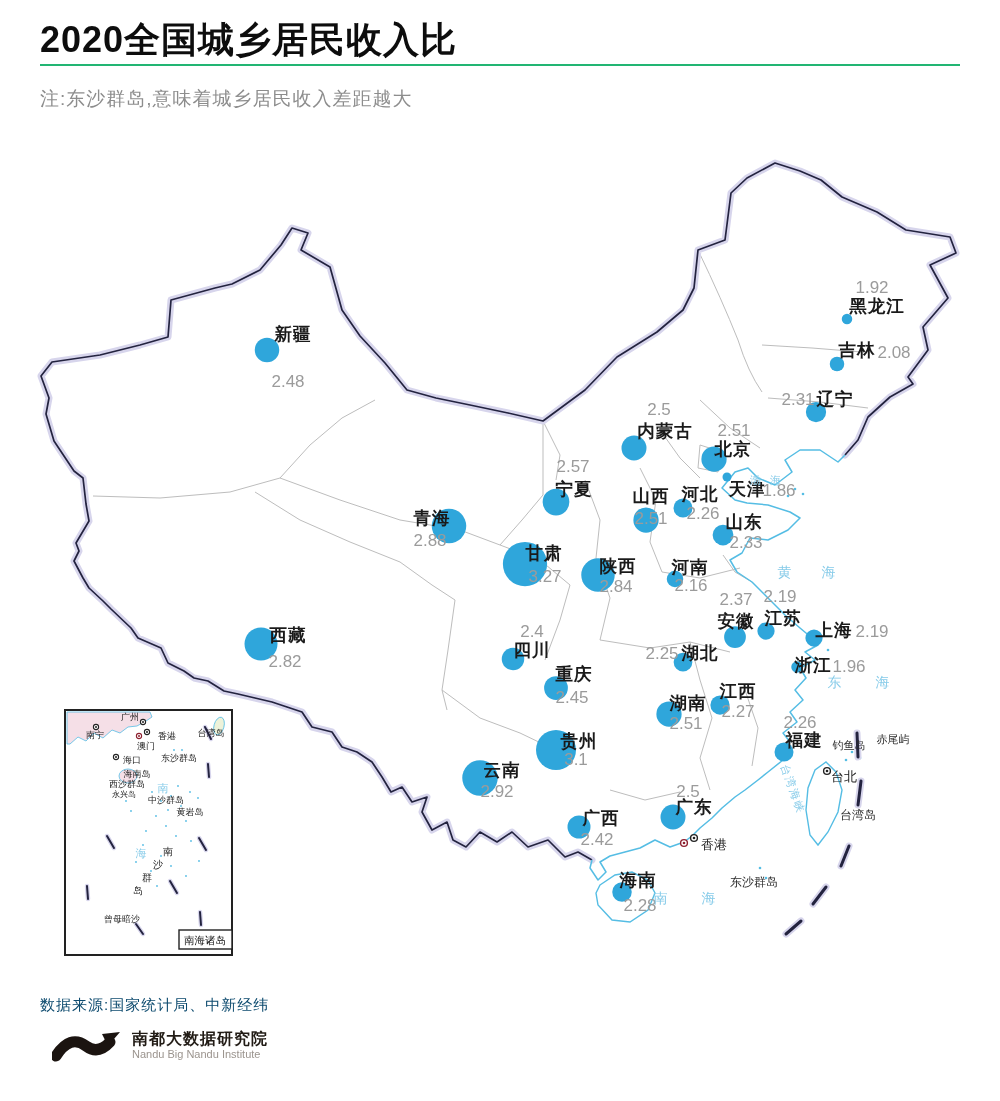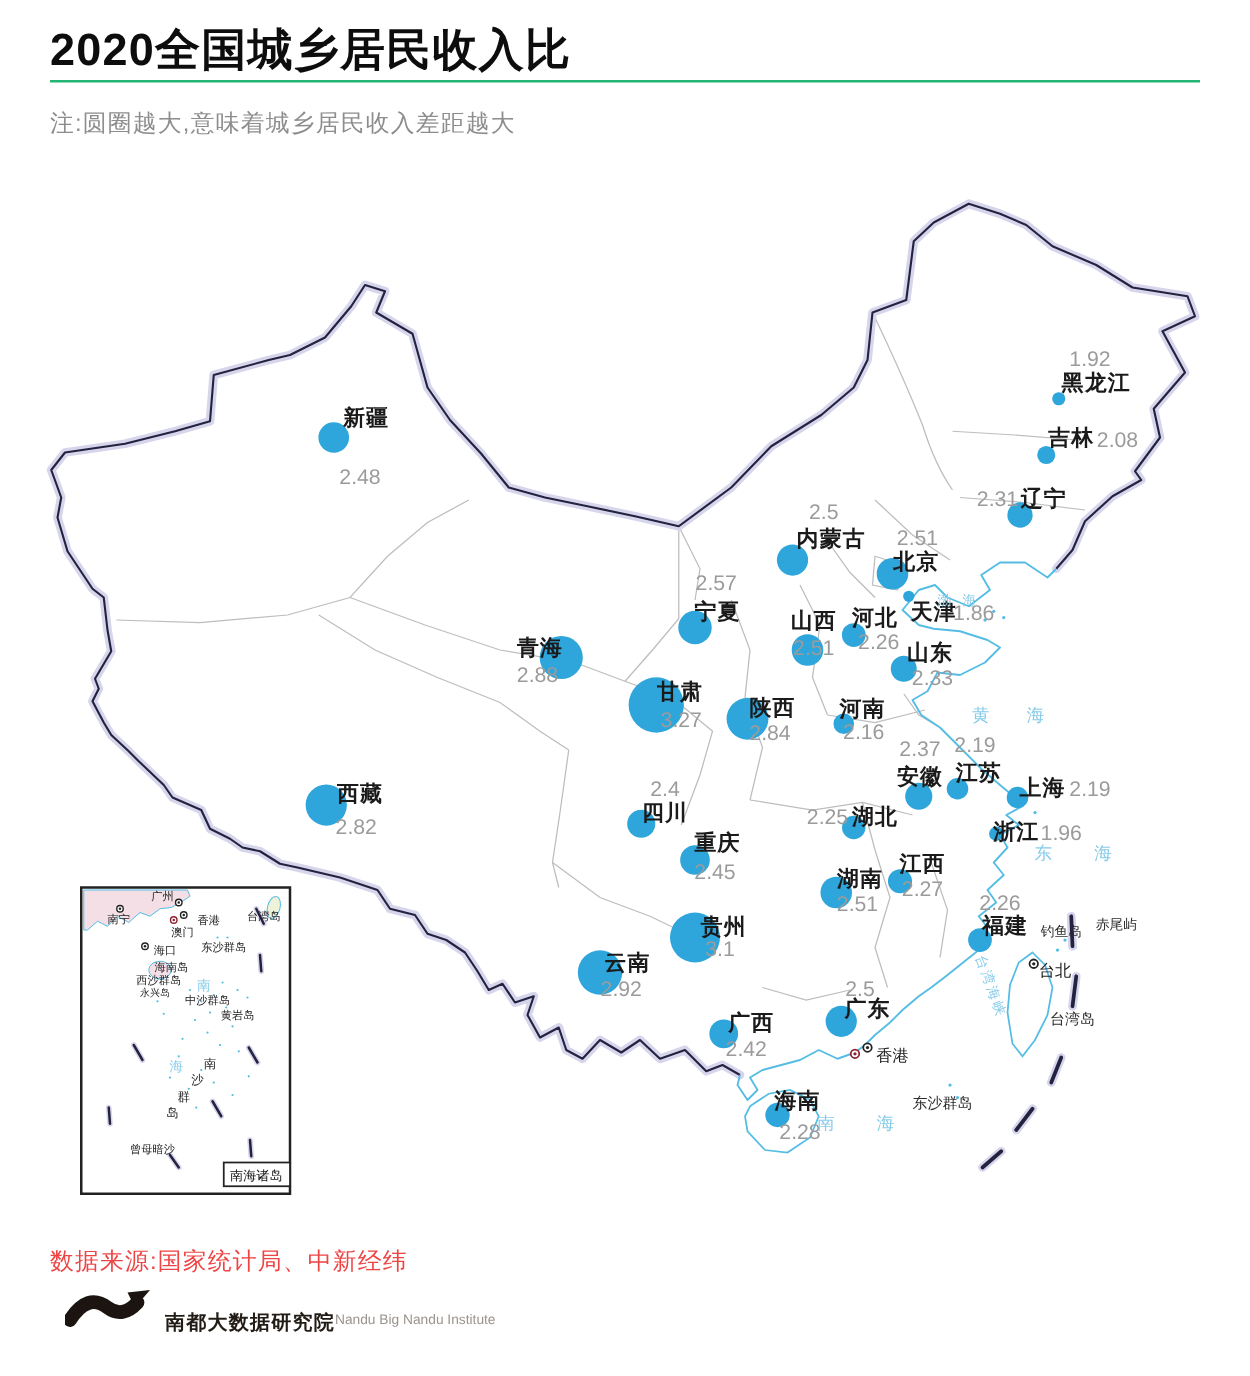--- a/index.html
+++ b/index.html
@@ -2,23 +2,23 @@
 <html><head>
 <meta charset="utf-8">
 <style>
   html,body{margin:0;padding:0;background:#fff;}
   body{width:1000px;height:1101px;position:relative;overflow:hidden;
        font-family:"Liberation Sans","DejaVu Sans",sans-serif;}
   .hdr-title{position:absolute;left:40px;top:16px;margin:0;font-size:36px;font-weight:900;
        color:#0d0d0d;letter-spacing:1px;}
   .hdr-rule{position:absolute;left:40px;top:64px;width:920px;height:2px;background:#22B573;}
   .hdr-note{position:absolute;left:40px;top:86px;margin:0;font-size:19px;color:#8d8d8d;letter-spacing:1px;}
-  .ftr-source{position:absolute;left:40px;top:996px;margin:0;font-size:19px;color:#ef4444;letter-spacing:1px;}
+  .ftr-source{position:absolute;left:40px;top:996px;margin:0;font-size:15px;color:#0c4a6e;letter-spacing:1px;}
   .ftr-logo{position:absolute;left:52px;top:1030px;display:flex;align-items:flex-start;gap:10px;}
-  .ftr-logo-textcol{display:flex;flex-direction:row;line-height:1.15;margin-top:20px;}
+  .ftr-logo-textcol{display:flex;flex-direction:column;line-height:1.15;}
   .ftr-logo-cn{font-size:16px;font-weight:800;color:#221c16;letter-spacing:1px;}
   .ftr-logo-en{font-size:11px;color:#9b948e;}
   #mapsvg{position:absolute;left:0;top:0;}
 </style>
 </head>
 <body>
 
 <svg id="mapsvg" width="1000" height="1101" viewBox="0 0 1000 1101">
     <path d="M592,860 L578,852 L565,857 L548,840 L528,847 L512,832 L497,842 L480,832 L466,847 L453,840 L447,822 L432,830 L422,812 L427,797 L412,802 L402,787 L391,792 L382,777 L372,762 L357,752 L342,747 L332,732 L312,727 L302,712 L287,707 L272,702 L255,698 L238,694 L224,691 L208,681 L194,678 L184,671 L168,663 L161,648 L138,638 L131,628 L111,609 L103,601 L89,588 L83,578 L74,561 L79,551 L76,543 L89,521 L86,504 L83,478 L74,471 L54,441 L46,414 L49,398 L41,376 L52,362 L100,355 L140,345 L168,337 L171,300 L215,288 L232,284 L260,270 L281,245 L292,228 L308,233 L301,250 L330,267 L342,310 L360,336 L385,363 L407,390 L436,398 L470,405 L508,413 L543,421 L585,390 L617,357 L657,332 L683,310 L694,288 L698,250 L725,240 L731,193 L747,178 L775,163 L800,171 L821,180 L842,197 L877,212 L906,230 L950,237 L956,253 L930,265 L948,298 L923,327 L928,350 L908,377 L913,384 L890,397 L868,417 L858,440 L845,455 L845,455 L838,462 L820,450 L800,450 L785,460 L792,472 L775,485 L758,478 L748,468 L735,472 L722,488 L735,500 L747,503 L768,505 L790,512 L800,518 L788,530 L768,540 L750,538 L742,553 L730,560 L737,572 L752,582 L768,598 L785,615 L800,628 L812,638 L818,645 L805,652 L815,660 L800,668 L806,678 L795,690 L803,700 L790,712 L797,722 L783,733 L790,742 L776,752 L783,760 L768,772 L758,780 L745,790 L735,797 L722,808 L712,818 L700,828 L692,836 L684,842 L670,847 L655,840 L640,848 L625,852 L610,856 L600,862 L606,872 L598,880 L590,868 L592,860 Z" fill="#FFFFFF" stroke="none"></path>
     <path d="M93,496 L160,498 L230,492 L280,478 L310,445 L342,418 L375,400" fill="none" stroke="#BDBDBD" stroke-width="1"></path>
@@ -254,21 +254,21 @@
       <text text-anchor="middle" x="147" y="877" dy="0.35em" font-size="10" fill="#222" font-family="&quot;Liberation Sans&quot;,&quot;DejaVu Sans&quot;,sans-serif">群</text>
       <text text-anchor="middle" x="138" y="890" dy="0.35em" font-size="10" fill="#222" font-family="&quot;Liberation Sans&quot;,&quot;DejaVu Sans&quot;,sans-serif">岛</text>
       <rect x="179" y="930" width="53" height="19" fill="#fff" stroke="#222" stroke-width="1.4"></rect>
       <text text-anchor="middle" x="205" y="940" dy="0.35em" font-size="10.5" fill="#111" font-family="&quot;Liberation Sans&quot;,&quot;DejaVu Sans&quot;,sans-serif">南海诸岛</text>
     </g>
   </svg>
 
 <div>
   <h1 class="hdr-title">2020全国城乡居民收入比</h1>
   <div class="hdr-rule" style="background: rgb(34, 181, 115);"></div>
-  <p class="hdr-note">注:圆圈越大,意味着城乡居民收入差距越大</p>
+  <p class="hdr-note">注:东沙群岛,意味着城乡居民收入差距越大</p>
 </div>
 
 <div>
   <p class="ftr-source">数据来源:国家统计局、中新经纬</p>
   <div class="ftr-logo">
     <svg width="70" height="32" viewBox="0 0 70 32">
       <path d="M4,26 Q18,4 34,16 Q46,25 58,12" fill="none" stroke="#1b1410" stroke-width="11" stroke-linecap="round"></path>
       <polygon points="50,4 68,2 56,16" fill="#1b1410"></polygon>
     </svg>
     <div class="ftr-logo-textcol">

